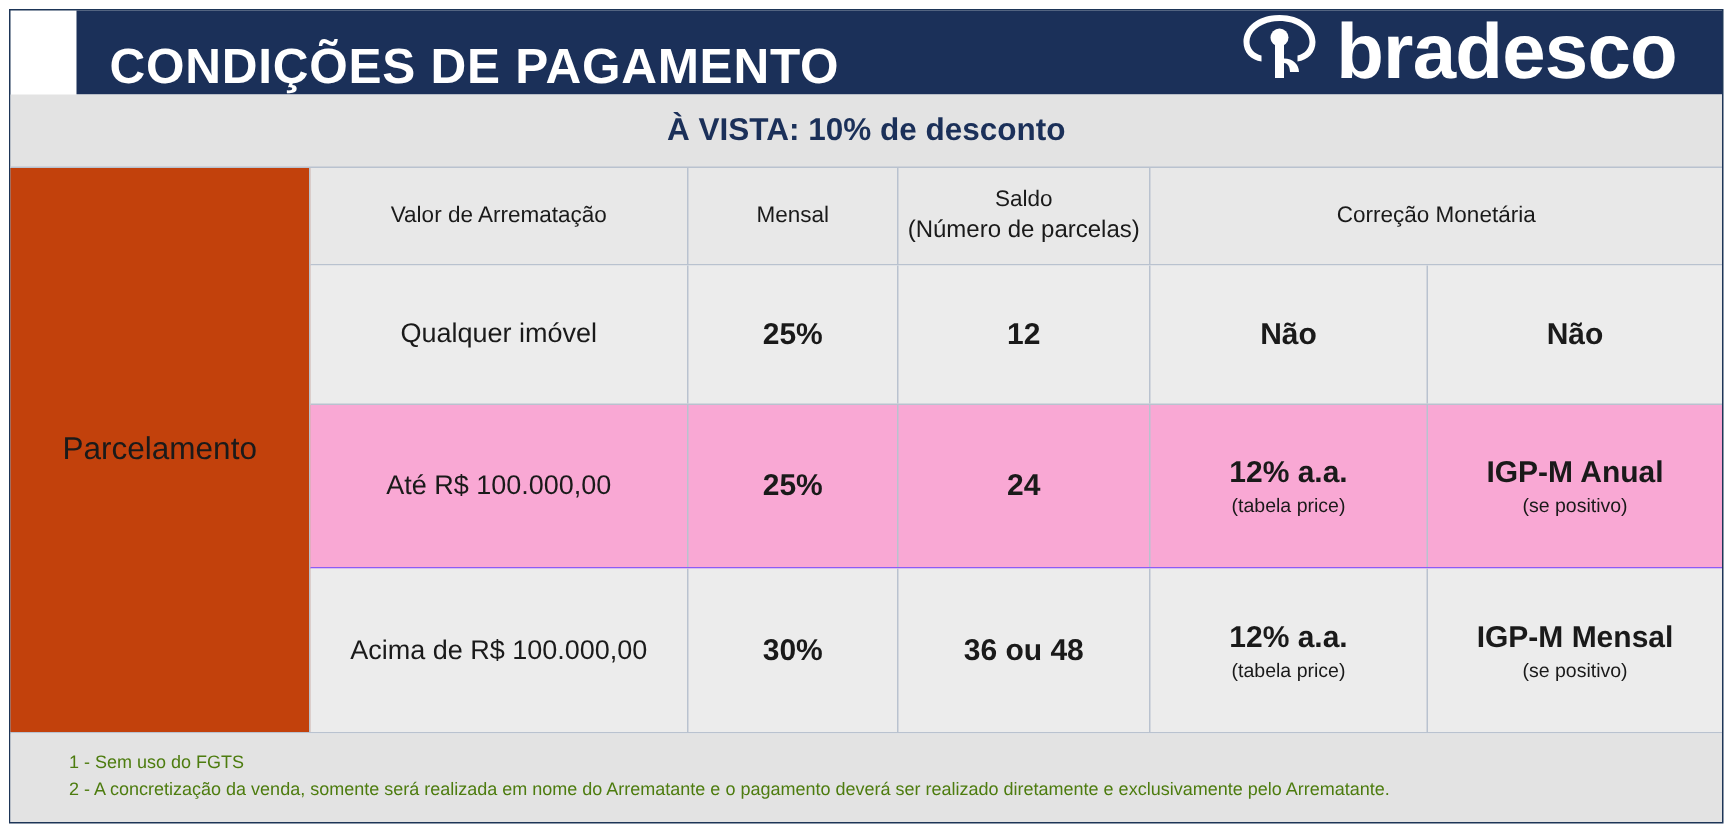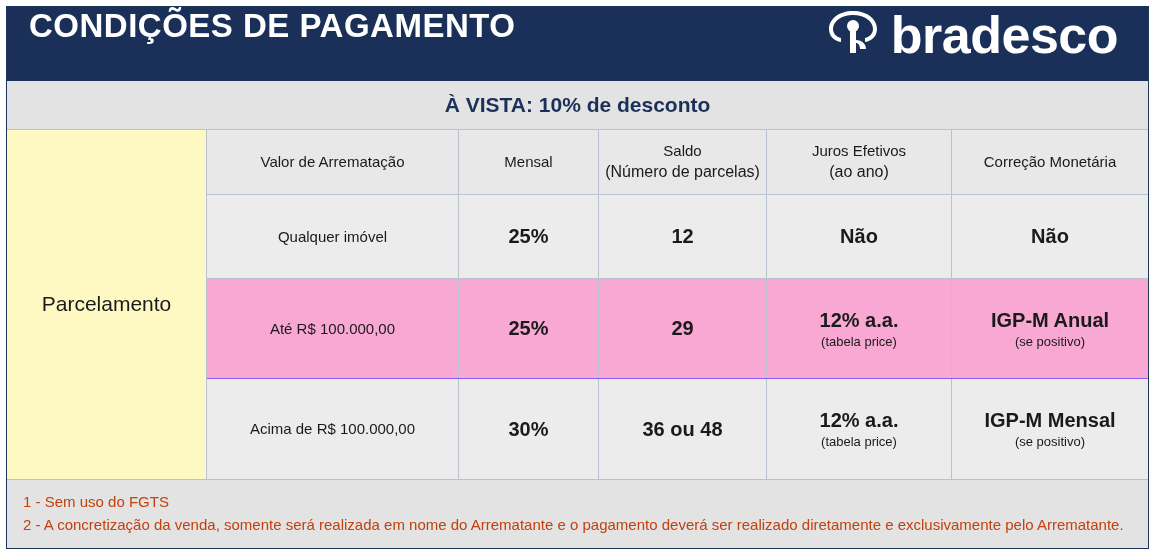--- a/index.html
+++ b/index.html
@@ -26,28 +26,29 @@
     height: 543px;
     border: 1px solid #1d3557;
     box-sizing: border-box;
     display: flex;
     flex-direction: column;
     background: #ffffff;
   }
 
   
   .header {
-    height: 74px;
+    height: 56px;
     background: #1b3059;
     display: flex;
-    align-items: flex-start;
+    align-items: flex-end;
     justify-content: space-between;
     padding: 0 16px 0 22px;
     box-sizing: border-box;
     flex: 0 0 auto;
+    margin-left: 44px;
   }
   .header-title {
     color: #ffffff;
     font-size: 33px;
     font-weight: bold;
     letter-spacing: 0.5px;
     white-space: nowrap;
   }
   .brand {
     display: flex;
@@ -85,21 +86,21 @@
   
   .table-area {
     flex: 1 1 auto;
     display: flex;
     border-bottom: 1px solid #b9c2cf;
     min-height: 0;
   }
   .rowlabel-cell {
     width: 200px;
     flex: 0 0 200px;
-    background: #fef9c3;
+    background: #c2410c;
     border-right: 1px solid #b9c2cf;
     display: flex;
     align-items: center;
     justify-content: center;
     box-sizing: border-box;
   }
   .rowlabel-text {
     font-size: 21px;
     color: #1a1a1a;
   }
@@ -147,21 +148,21 @@
     color: #1a1a1a;
     line-height: 1.2;
   }
   .head-sub {
     font-size: 16px;
     color: #1a1a1a;
     line-height: 1.3;
     margin-top: 2px;
   }
   .cell-plain {
-    font-size: 15px;
+    font-size: 18px;
     color: #1a1a1a;
   }
   .cell-bold {
     font-size: 20px;
     font-weight: bold;
     color: #1a1a1a;
     line-height: 1.2;
   }
   .cell-note {
     font-size: 13px;
@@ -170,23 +171,24 @@
   }
 
   
   .footer {
     flex: 0 0 auto;
     background: #e3e3e3;
     padding: 10px 16px 12px 16px;
     box-sizing: border-box;
   }
   .footnote {
-    font-size: 15px;
-    color: #c2410c;
+    font-size: 12px;
+    color: #4d7c0f;
     line-height: 1.55;
+    margin-left: 23px;
   }
 </style>
 </head>
 <body>
 
 <div class="sheet">
   <div class="frame">
 
     <div class="header">
       <div class="header-title">CONDIÇÕES DE PAGAMENTO</div>
@@ -219,24 +221,20 @@
           <div class="cell col-valor">
             <span class="head-main">Valor de Arrematação</span>
           </div>
           <div class="cell col-sinal">
             <span class="head-main">Mensal</span>
           </div>
           <div class="cell col-saldo">
             <span class="head-main">Saldo</span>
             <span class="head-sub">(Número de parcelas)</span>
           </div>
-          <div class="cell col-juros">
-            <span class="head-main">Juros Efetivos</span>
-            <span class="head-sub">(ao ano)</span>
-          </div>
           <div class="cell col-correcao">
             <span class="head-main">Correção Monetária</span>
           </div>
         </div>
 
         <div class="grid-row body1">
           <div class="cell col-valor">
             <span class="cell-plain">Qualquer imóvel</span>
           </div>
           <div class="cell col-sinal">
@@ -254,21 +252,21 @@
         </div>
 
         <div class="grid-row body2">
           <div class="cell col-valor">
             <span class="cell-plain">Até R$ 100.000,00</span>
           </div>
           <div class="cell col-sinal">
             <span class="cell-bold">25%</span>
           </div>
           <div class="cell col-saldo">
-            <span class="cell-bold">29</span>
+            <span class="cell-bold">24</span>
           </div>
           <div class="cell col-juros">
             <span class="cell-bold">12% a.a.</span>
             <span class="cell-note">(tabela price)</span>
           </div>
           <div class="cell col-correcao">
             <span class="cell-bold">IGP-M Anual</span>
             <span class="cell-note">(se positivo)</span>
           </div>
         </div>

